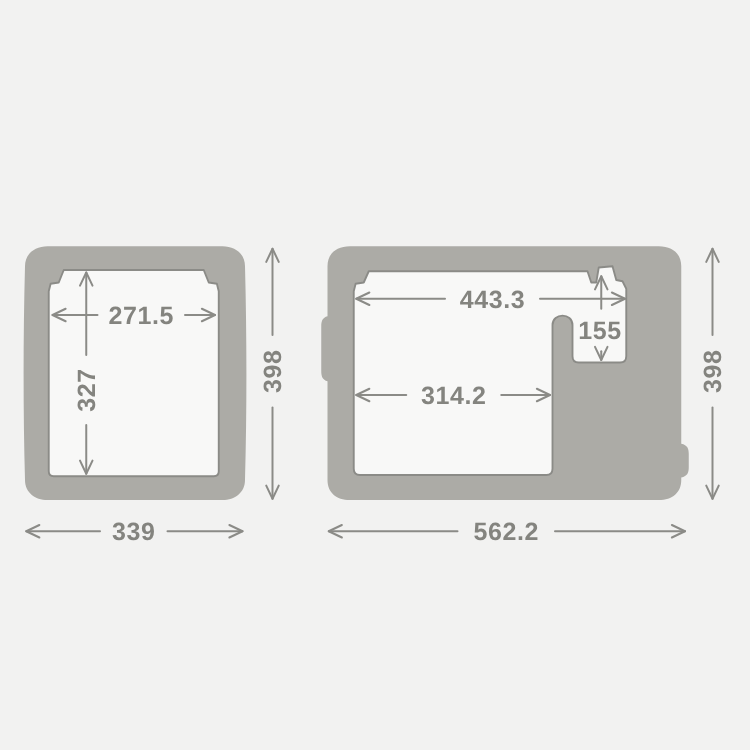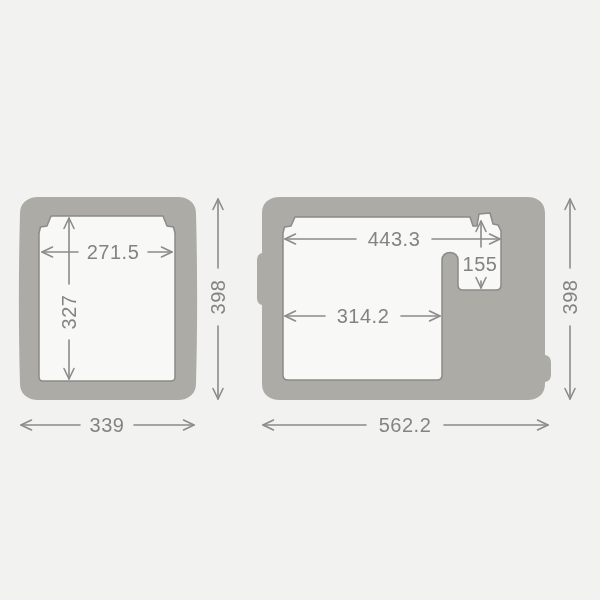--- a/index.html
+++ b/index.html
@@ -8,20 +8,21 @@
     width: 600px;
     height: 600px;
     background: #f2f2f1;
     overflow: hidden;
     font-family: "Liberation Sans", sans-serif;
   }
   #stage {
     width: 600px;
     height: 600px;
     position: relative;
+    font-weight: bold;
   }
   svg { display: block; }
   .dim-label {
     font-family: "Liberation Sans", sans-serif;
     font-size: 20px;
     fill: #84847f;
     letter-spacing: 0.5px;
   }
   .dim-line {
     stroke: #8b8b87;

